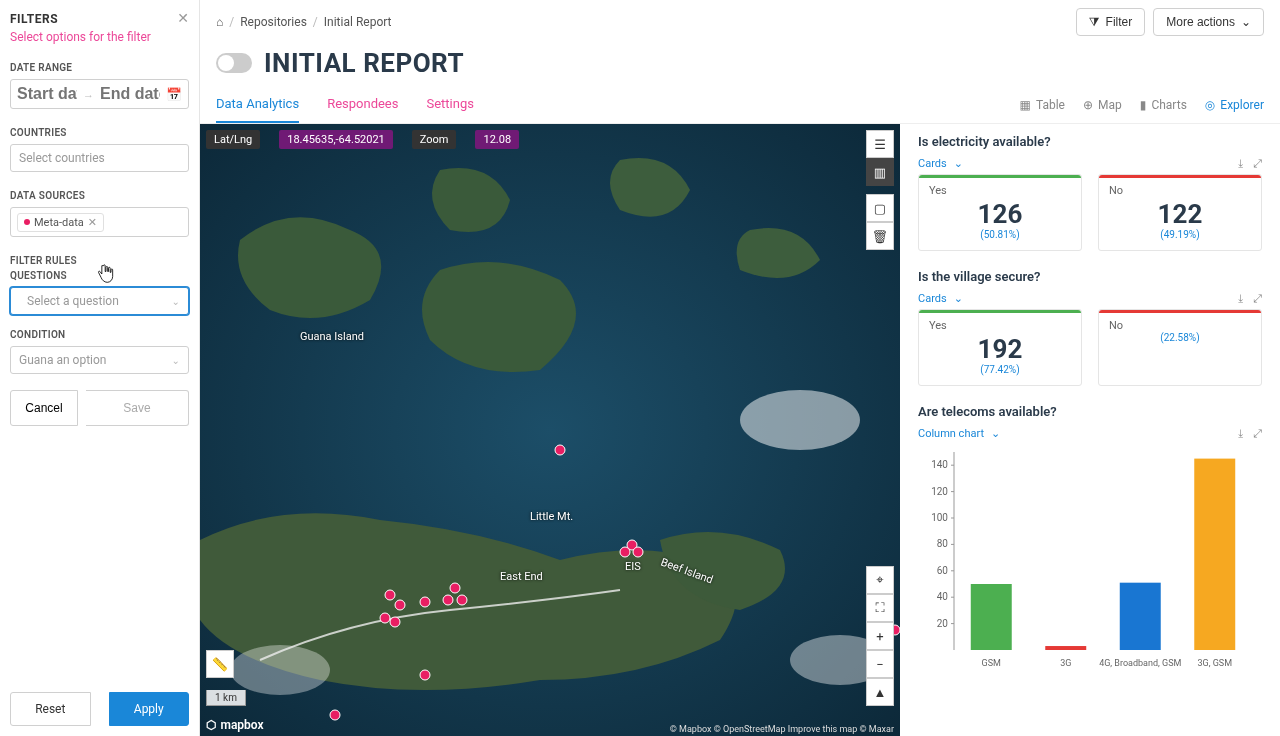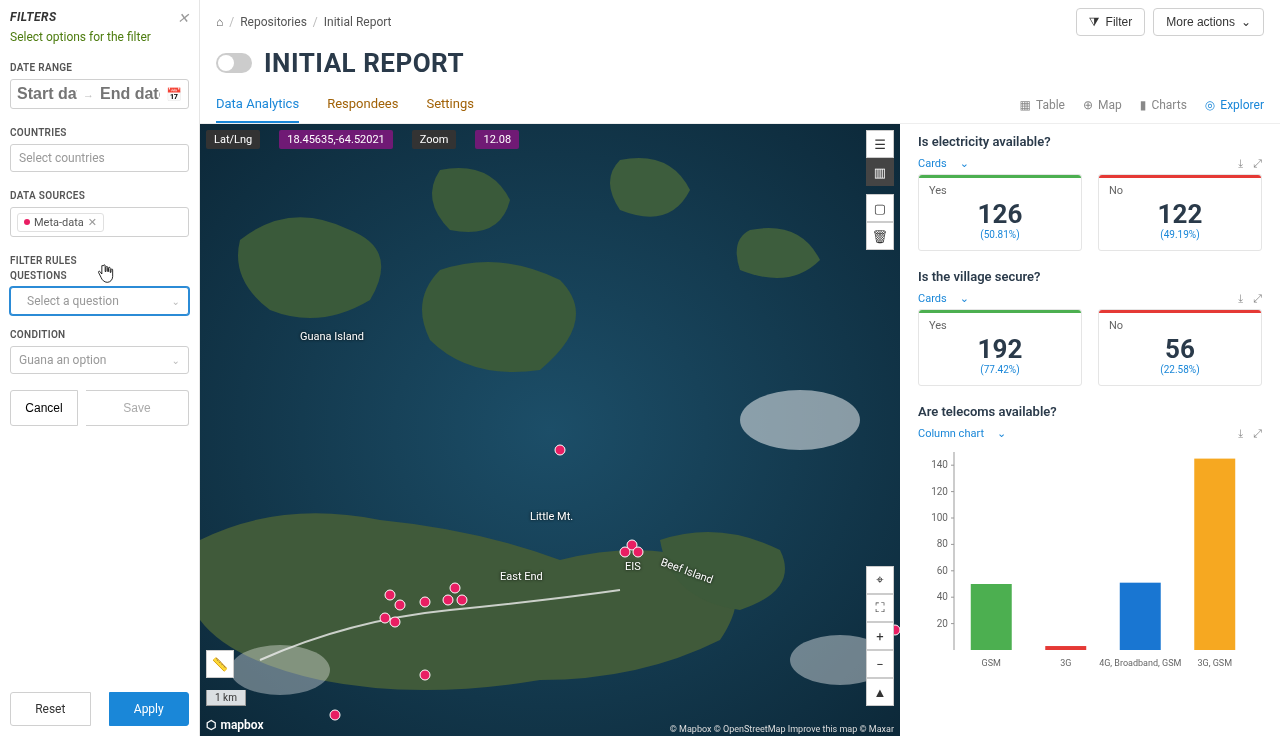--- a/index.html
+++ b/index.html
@@ -1,23 +1,23 @@
 <!DOCTYPE html>
 <html><head>
 <meta charset="utf-8">
 <style>
 * { box-sizing: border-box; margin: 0; padding: 0; }
 body { font-family: -apple-system, BlinkMacSystemFont, "Segoe UI", Roboto, Arial, sans-serif; font-size: 13px; color: #333; background: #fff; width: 1280px; height: 736px; overflow: hidden; display: flex; }
 
 
 .sidebar { width: 200px; border-right: 1px solid #e5e5e5; padding: 10px 10px 0 10px; display: flex; flex-direction: column; }
-.sb-header { display: flex; justify-content: space-between; align-items: flex-start; font-style: italic; }
+.sb-header { display: flex; justify-content: space-between; align-items: flex-end; }
 .sb-title { font-size: 12px; font-weight: 700; letter-spacing: 0.5px; color: #333; }
 .sb-close { color: #999; cursor: pointer; font-size: 14px; }
-.sb-sub { font-size: 12px; color: #4d7c0f; margin-top: 4px; }
+.sb-sub { font-size: 12px; color: #ec4899; margin-top: 4px; }
 .sb-label { font-size: 10px; font-weight: 600; letter-spacing: 0.3px; color: #555; margin-top: 18px; text-transform: uppercase; }
 .sb-label.small { margin-top: 14px; }
 .sb-input, .sb-select { width: 100%; border: 1px solid #d0d0d0; border-radius: 3px; padding: 6px 8px; font-size: 12px; color: #999; margin-top: 6px; background:#fff; position:relative; }
 .sb-select.focus { border-color: #2b8bd6; box-shadow: 0 0 0 1px #2b8bd6; padding-left: 16px; }
 .date-range { display: flex; align-items: center; gap: 6px; margin-top: 6px; border: 1px solid #d0d0d0; border-radius: 3px; padding: 5px 6px; }
 .date-range input { border: none; width: 60px; font-size: 16px; color: #999; outline:none;font-weight:bold; }
 .date-range .arrow { color: #bbb; font-size: 11px; }
 .date-range .cal { color: #aaa; margin-left: auto; }
 .tag-box { border: 1px solid #d0d0d0; border-radius: 3px; padding: 4px 6px; margin-top: 6px; display: flex; flex-wrap: wrap; gap: 4px; align-items:center; min-height:30px; }
 .tag { background: #fff; border: 1px solid #e0e0e0; border-radius: 3px; padding: 2px 6px; font-size: 11px; display:inline-flex; align-items:center; gap:4px; color:#555;}
@@ -40,21 +40,21 @@
 .breadcrumb { display:flex; align-items:center; gap:6px; color:#666; font-size:12px; }
 .breadcrumb a { color:#555; text-decoration:none; cursor:pointer;}
 .breadcrumb .sep { color:#bbb; }
 .top-actions { margin-left:auto; display:flex; gap:8px;}
 .btn { border:1px solid #d0d0d0; background:#fff; padding:6px 12px; border-radius:4px; font-size:12px; display:inline-flex; align-items:center; gap:6px; cursor:pointer; color:#333;}
 .title-row { display:flex; align-items:center; gap:12px; padding: 4px 16px 8px; }
 .toggle { width:36px; height:20px; background:#ccc; border-radius:10px; position:relative; cursor:pointer;}
 .toggle::after{content:"";position:absolute;width:16px;height:16px;background:#fff;border-radius:50%;top:2px;left:2px;}
 .page-title { font-size:26px; font-weight:700; letter-spacing:0.5px; color:#2a3a4a; text-transform:uppercase;}
 .tabs-row { display:flex; align-items:center; padding: 0 16px; border-bottom:1px solid #eee; }
-.tab { padding: 10px 0; margin-right:28px; font-size:13px; color:#a16207; cursor:pointer; border-bottom:2px solid transparent;}
+.tab { padding: 10px 0; margin-right:28px; font-size:13px; color:#ec4899; cursor:pointer; border-bottom:2px solid transparent;}
 .tab.active { color:#1a87d8; border-bottom-color:#1a87d8; }
 .viewops { margin-left:auto; display:flex; gap:18px; font-size:12px; color:#888;}
 .viewops span{display:inline-flex;align-items:center;gap:5px;cursor:pointer;}
 .viewops .active{color:#1a87d8;}
 
 
 .body { flex:1; display:flex; min-height:0;}
 .map-area { width:700px; position:relative; background:#0a2a3a; overflow:hidden;}
 .map-area svg.mapbg{position:absolute;inset:0;width:100%;height:100%;}
 .map-badges{position:absolute;top:6px;left:6px;display:flex;gap:17px;font-size:11px;}
@@ -69,21 +69,21 @@
 .mapbox-logo{position:absolute;bottom:4px;left:6px;color:#fff;font-size:12px;font-weight:600;display:flex;align-items:center;gap:4px;}
 .map-attrib{position:absolute;bottom:2px;right:6px;font-size:9px;color:#ddd;}
 .marker{fill:#e91e63;stroke:#fff;stroke-width:1;}
 .map-label{font-size:11px;fill:#fff;text-shadow:0 0 3px #000;}
 
 
 .right { flex:1; padding:10px 18px; overflow-y:hidden; }
 .card-block{margin-bottom:18px;}
 .q-title{font-size:13px;font-weight:600;color:#2a3a4a;margin-bottom:8px;}
 .card-ctrl{display:flex;align-items:center;font-size:11px;margin-bottom:4px;}
-.card-type{color:#1a87d8;cursor:pointer;display:inline-flex;align-items:center;gap:13px;}
+.card-type{color:#1a87d8;cursor:pointer;display:inline-flex;align-items:center;gap:7px;}
 .card-icons{margin-left:auto;display:flex;gap:10px;color:#888;}
 .card-icons span{cursor:pointer;}
 .stat-row{display:flex;gap:16px;}
 .stat{flex:1;border:1px solid #e5e5e5;border-radius:3px;padding:8px 10px 10px;}
 .stat .bar{height:3px;margin:-8px -10px 6px;border-radius:3px 3px 0 0;}
 .stat .bar.green{background:#4caf50;}
 .stat .bar.red{background:#e53935;}
 .stat .lbl{font-size:11px;color:#666;}
 .stat .num{font-size:26px;font-weight:700;text-align:center;color:#2a3a4a;margin-top:2px;}
 .stat .pct{font-size:10px;color:#1a87d8;text-align:center;}
@@ -325,21 +325,20 @@
         <div class="stat-row">
           <div class="stat">
               <div class="bar green"></div>
               <div class="lbl">Yes</div>
               <div class="num">192</div>
               <div class="pct">(77.42%)</div>
             </div>
           <div class="stat">
               <div class="bar red"></div>
               <div class="lbl">No</div>
-              <div class="num">56</div>
               <div class="pct">(22.58%)</div>
             </div>
         </div>
       </div>
 
       <div class="card-block">
         <div class="q-title">Are telecoms available?</div>
         <div class="card-ctrl">
           <span class="card-type">
               <span>Column chart</span>

